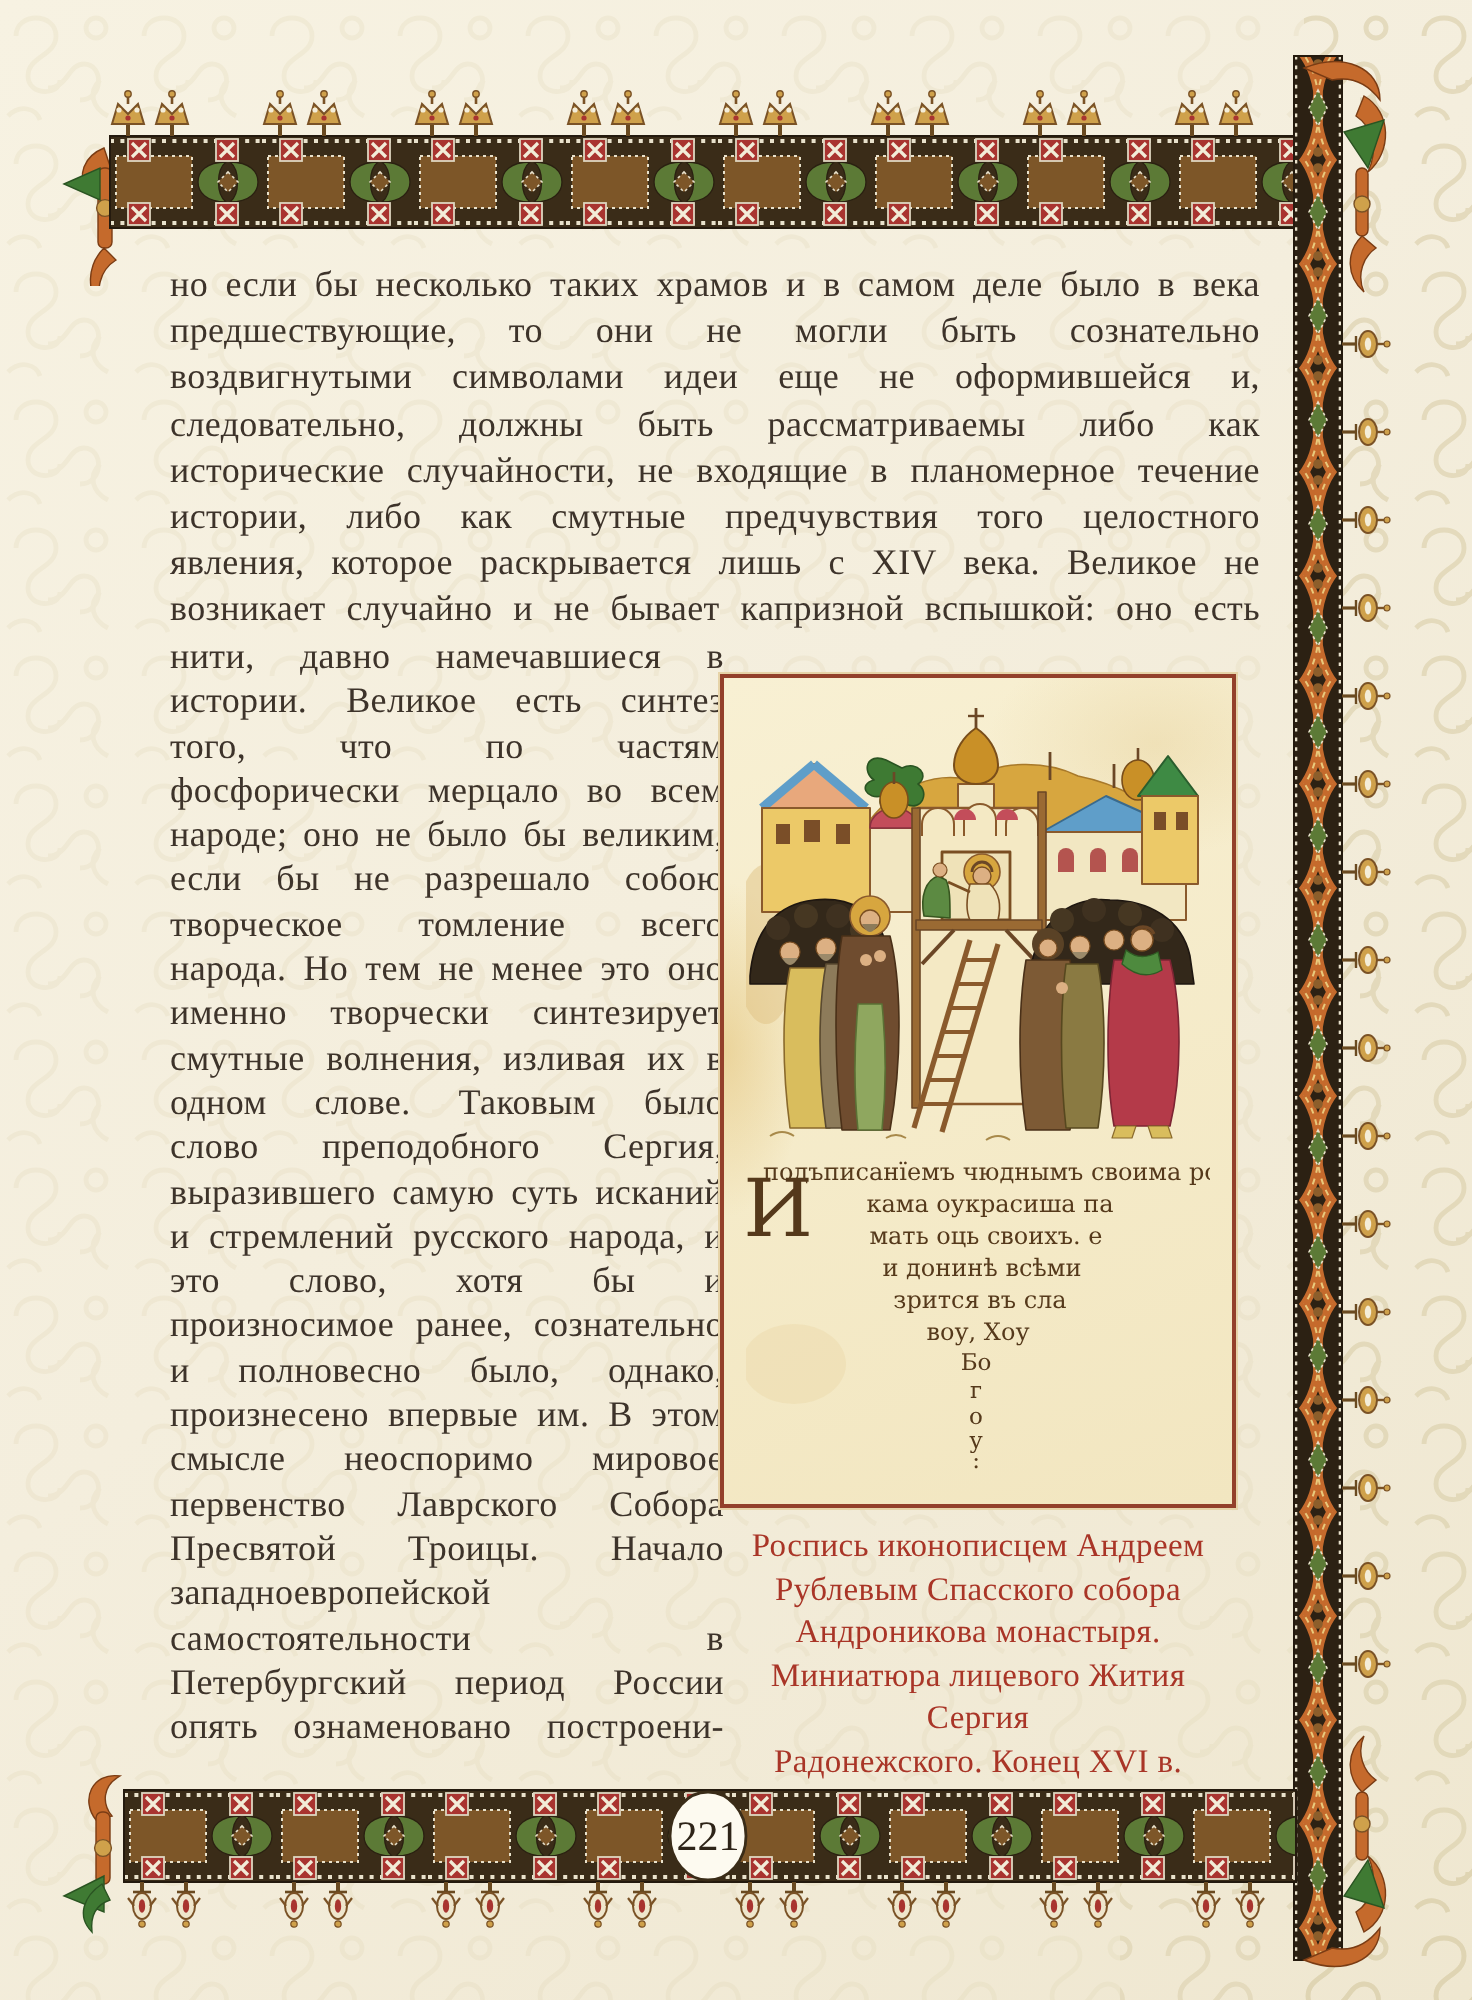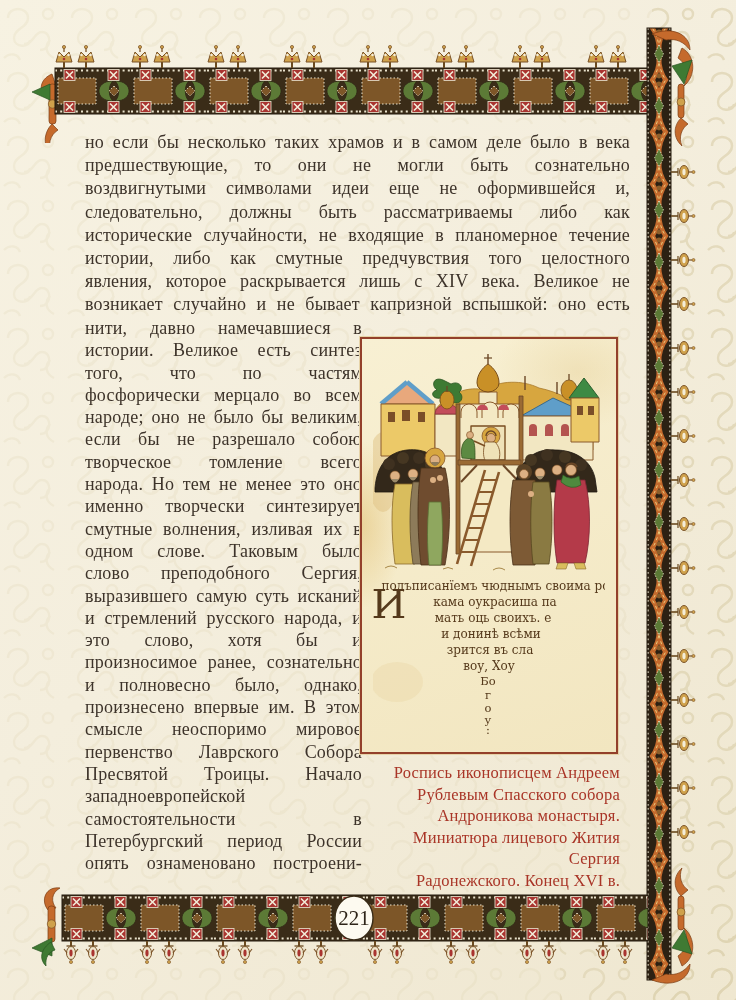--- a/index.html
+++ b/index.html
@@ -16,21 +16,21 @@
   .text-top{left:85px;top:131px;width:545px;font-size:18px;line-height:23.2px;height:187px;overflow:hidden;}
   .text-col{left:85px;top:317px;width:277px;font-size:18px;line-height:22.3px;max-height:560px;overflow:hidden;}
   .figure-frame{left:360px;top:337px;width:258px;height:417px;box-sizing:border-box;
                 border:2px solid #93402b;
                 background:
                   radial-gradient(60px 120px at 0% 45%, rgba(214,166,63,.35), rgba(214,166,63,0) 70%),
                   radial-gradient(120px 80px at 85% 8%, rgba(226,201,140,.35), rgba(226,201,140,0) 70%),
                   linear-gradient(160deg,#f8f0d3,#f2e6c0);
                 box-shadow:0 0 0 1px #e6d3a8;}
   .figure-frame svg{position:absolute;left:11px;top:13px;}
-  .caption{left:358px;top:762px;width:262px;text-align:right;white-space:pre-line;
+  .caption{left:358px;top:762px;width:262px;text-align:center;white-space:pre-line;
            color:#a93527;font-size:16.5px;line-height:21.5px;letter-spacing:.2px;}
 </style>
 </head>
 <body>
 
 <div class="page">
 
   <svg class="abs damask" style="left:0;top:0;" width="736" height="1000" viewBox="0 0 736 1000">
     <defs>
       <pattern id="dmk" width="64" height="64" patternUnits="userSpaceOnUse">

